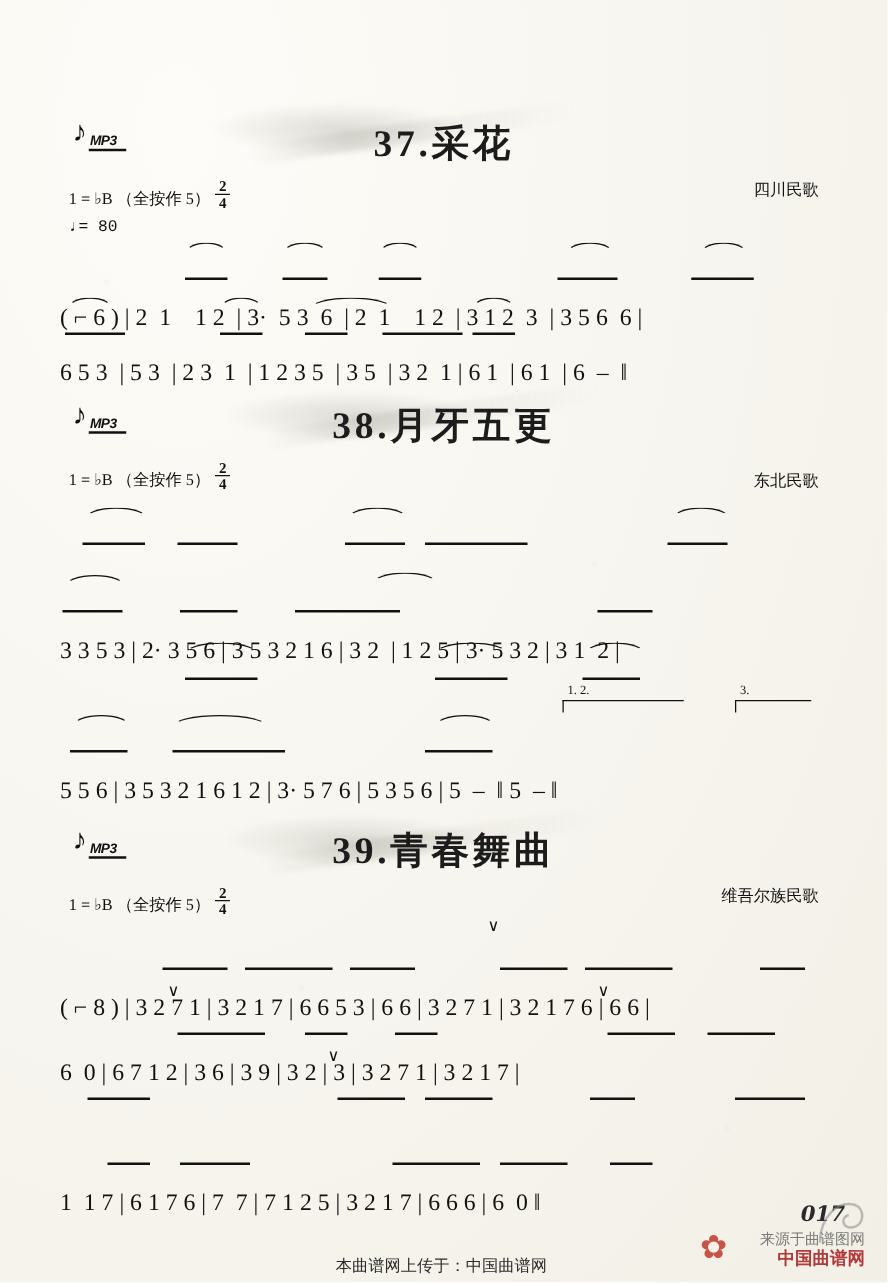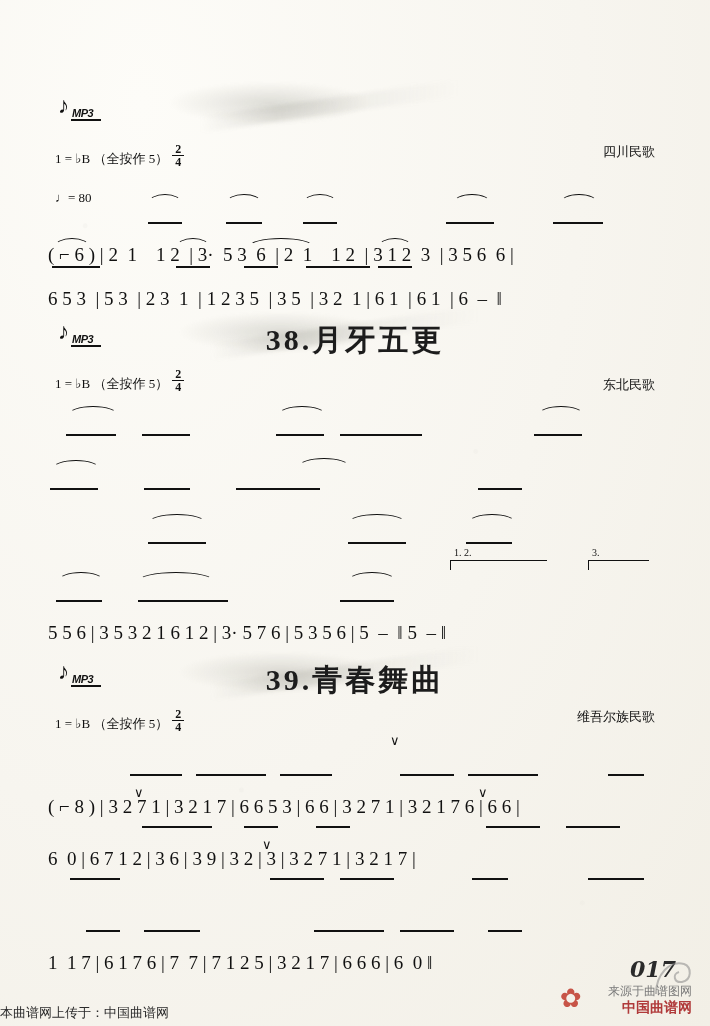--- a/index.html
+++ b/index.html
@@ -140,25 +140,25 @@
   .bracket .lbl{
     position:absolute;left:3px;top:-14px;font-size:10px;
     font-family:"Liberation Serif",serif;
   }
   .vsign{
     position:absolute;font-size:13px;color:#111;line-height:1;
   }
   .footer-num{
     position:absolute;right:34px;bottom:44px;
     font-family:"DejaVu Serif", serif;
-    font-style:italic;font-weight:bold;font-size:22px;color:#2a2a2a;
+    font-style:italic;font-weight:bold;font-size:17px;color:#2a2a2a;
   }
   .foot-note{
     position:absolute;left:0;right:4px;bottom:4px;
-    text-align:left;
+    text-align:center;
     font-family:"DejaVu Serif", serif;
     font-size:13px;color:#2b2b2b;
   }
   .wm{
     position:absolute;right:18px;bottom:10px;
     text-align:right;
     font-family:"DejaVu Sans", sans-serif;
     line-height:1.25;
     pointer-events:none;
   }
@@ -182,26 +182,29 @@
   <div class="song" style="top:0;height:300px;">
     <div class="smudge" style="left:170px;top:82px;width:200px;height:42px;"></div>
     <div class="smudge2" style="left:200px;top:98px;width:260px;height:16px;"></div>
 
     <div class="mp3" style="left:58px;top:96px;">
       <span class="note">♪</span>
       <span class="tag">MP3</span>
       <span class="tagline"></span>
     </div>
 
+    <div class="title" style="top:95px;">
+      <span class="num">37.</span><span>采花</span>
+    </div>
 
     <div class="keyline" style="top:143px;">
       <span>1 = ♭B （全按作 5）</span><span class="meter"><span class="top">2</span><span style="display:block;border-top:1.4px solid #111;width:12px;height:0;"></span><span class="bot">4</span></span>
     </div>
     <div class="composer" style="top:143px;margin-left:23px;">四川民歌</div>
-    <div class="tempo" style="top:190px;">♩= 80</div>
+    <div class="tempo" style="top:174px;font-family:Liberation Mono, monospace;">♩= 80</div>
 
     <div class="row" style="top:196px;">
       <span class="inner">( ⌐ 6 ) | 2  1    1 2  | 3·  5 3  6  | 2  1    1 2  | 3 1 2  3  | 3 5 6  6 |</span>
       <span class="tie" style="left:100px;top:-2px;width:32px;"></span>
       <span class="tie" style="left:178px;top:-2px;width:34px;"></span>
       <span class="tie" style="left:255px;top:-2px;width:32px;"></span>
       <span class="tie" style="left:405px;top:-2px;width:36px;"></span>
       <span class="tie" style="left:512px;top:-2px;width:36px;"></span>
       <span class="beam" style="left:100px;top:26px;width:34px;"></span>
       <span class="beam" style="left:178px;top:26px;width:36px;"></span>
@@ -248,20 +251,21 @@
       <span class="tie" style="left:230px;top:-2px;width:46px;"></span>
       <span class="tie" style="left:490px;top:-2px;width:44px;"></span>
       <span class="beam" style="left:18px;top:26px;width:50px;"></span>
       <span class="beam" style="left:94px;top:26px;width:48px;"></span>
       <span class="beam" style="left:228px;top:26px;width:48px;"></span>
       <span class="beam" style="left:292px;top:26px;width:82px;"></span>
       <span class="beam" style="left:486px;top:26px;width:48px;"></span>
     </div>
 
     <div class="row" style="top:462px;">
+      <span class="inner">3 3 5 3 | 2· 3 5 6 | 3 5 3 2 1 6 | 3 2  | 1 2 5 | 3· 5 3 2 | 3 1  2 |</span>
       <span class="tie" style="left:4px;top:-2px;width:46px;"></span>
       <span class="tie" style="left:250px;top:-4px;width:50px;"></span>
       <span class="beam" style="left:2px;top:26px;width:48px;"></span>
       <span class="beam" style="left:96px;top:26px;width:46px;"></span>
       <span class="beam" style="left:188px;top:26px;width:84px;"></span>
       <span class="beam" style="left:430px;top:26px;width:44px;"></span>
     </div>
 
     <div class="row" style="top:516px;">
       <span class="tie" style="left:100px;top:-2px;width:56px;"></span>

